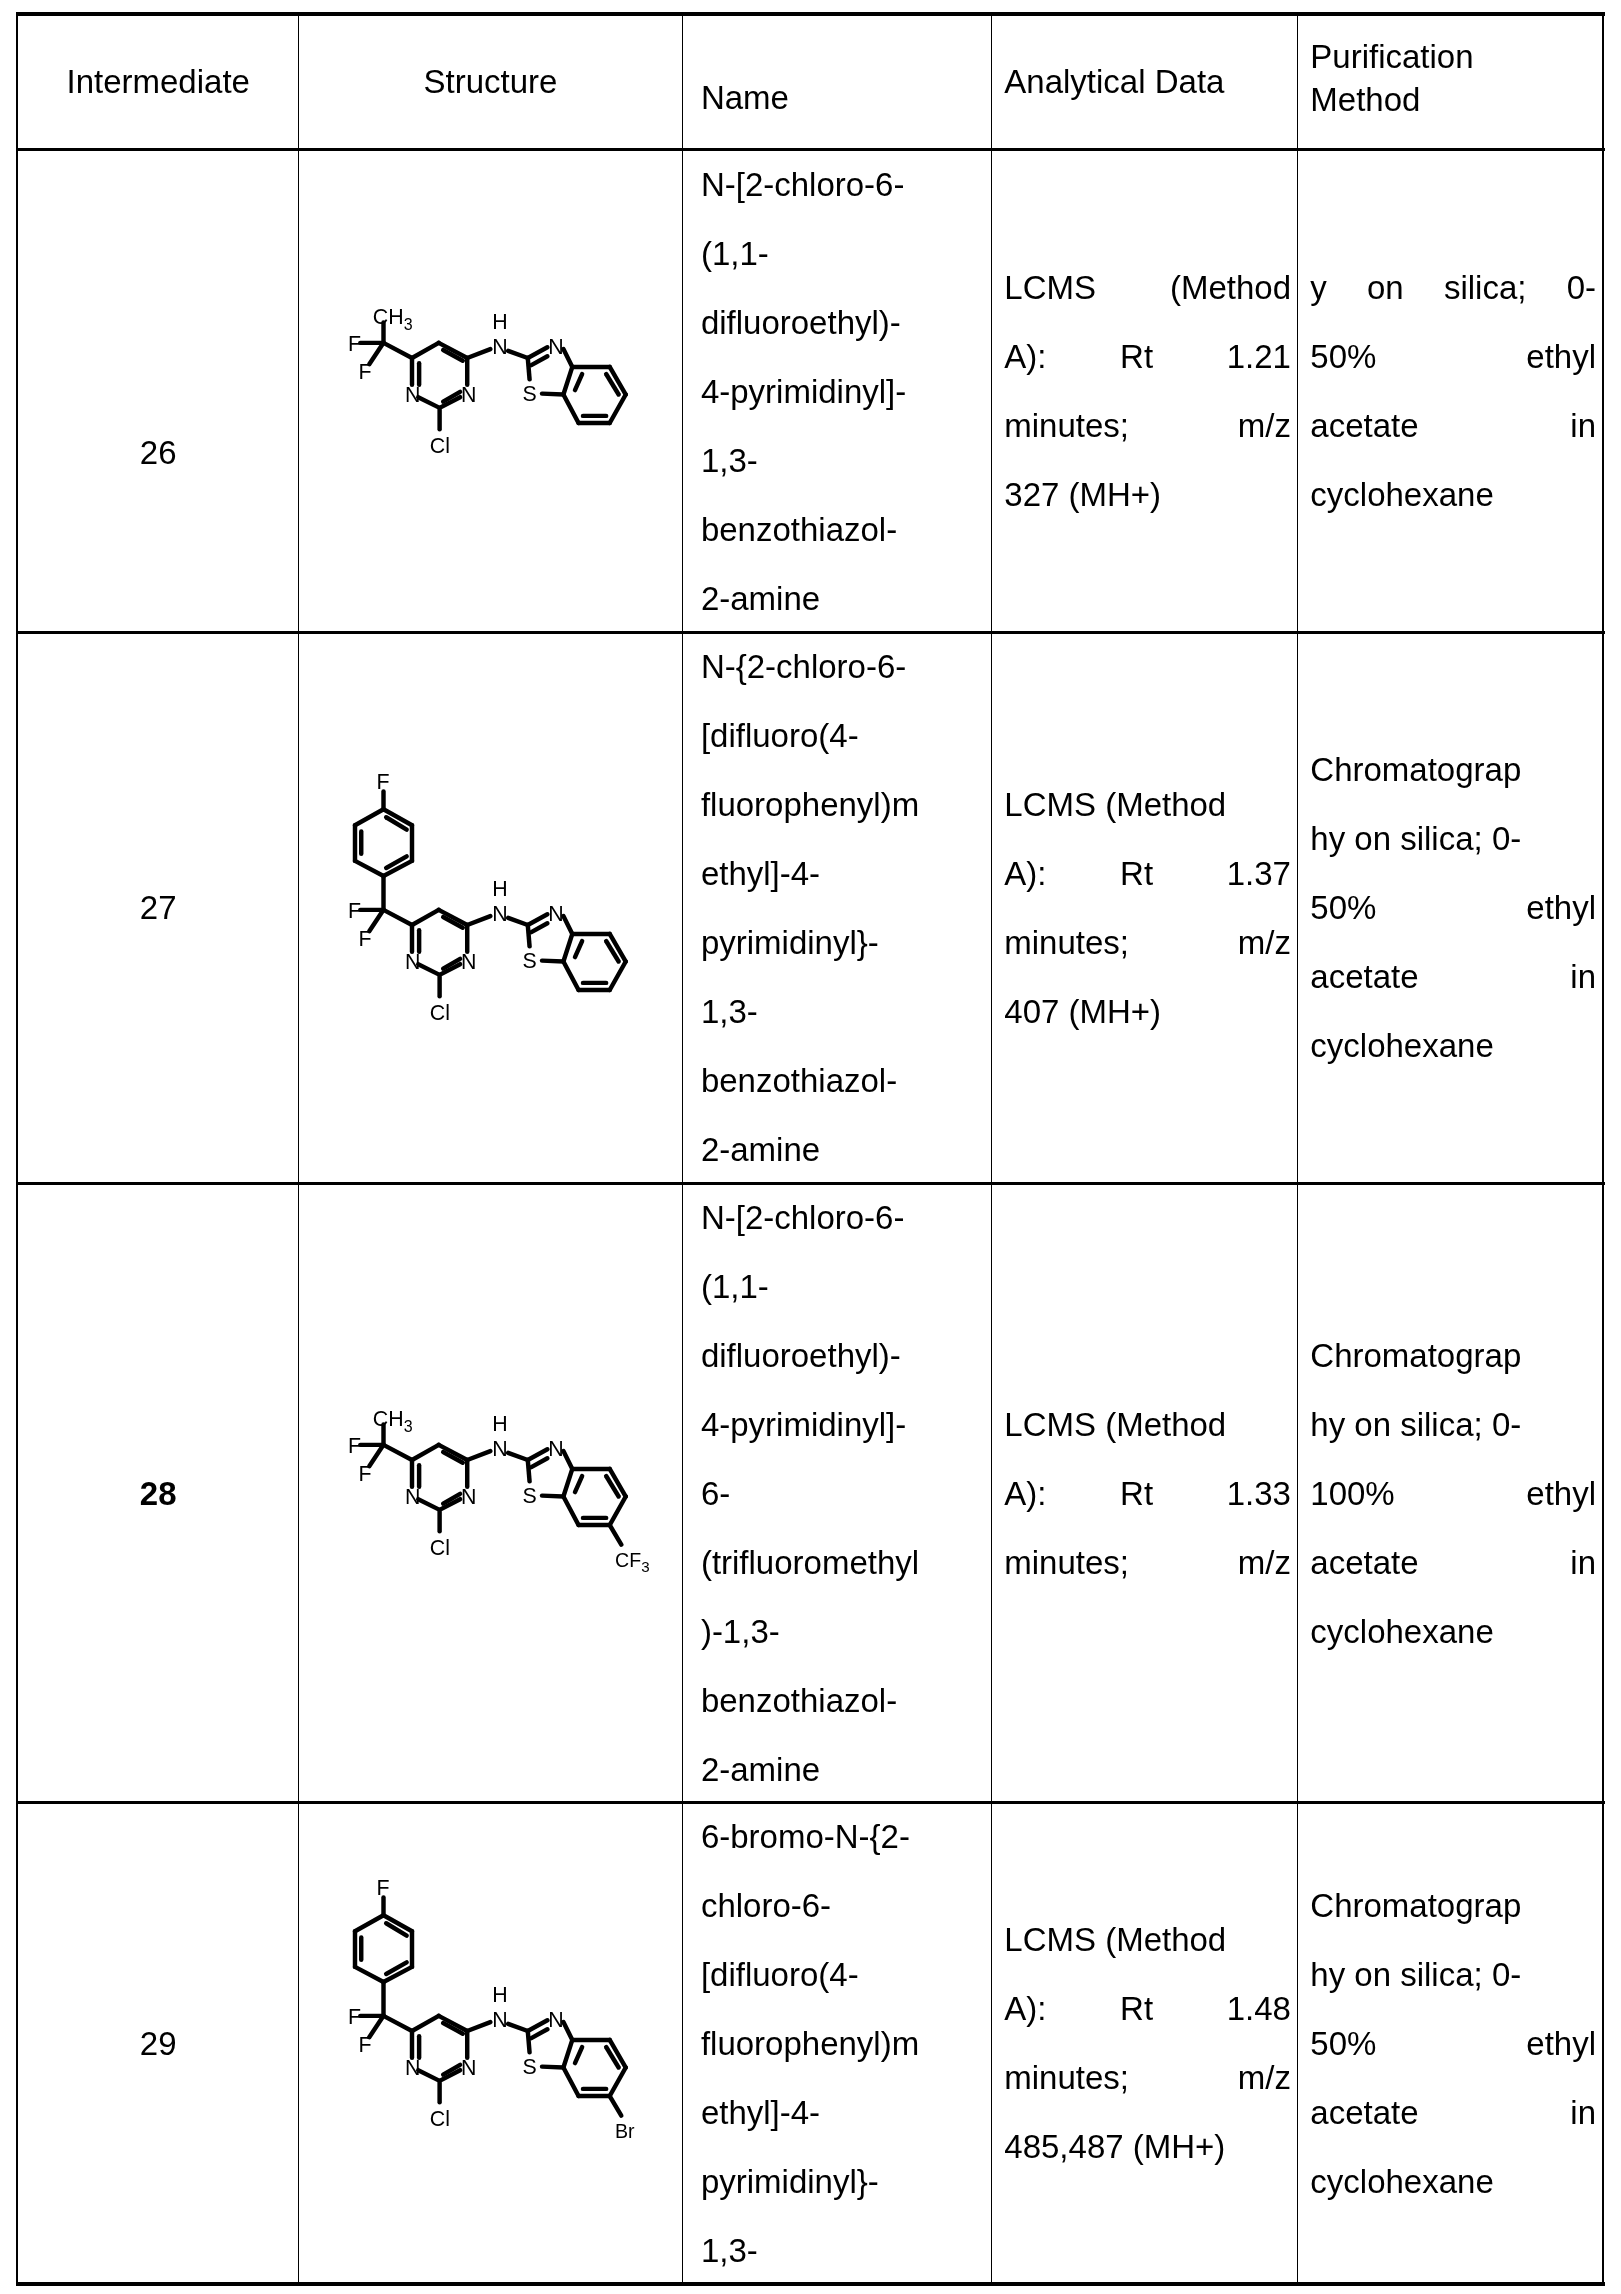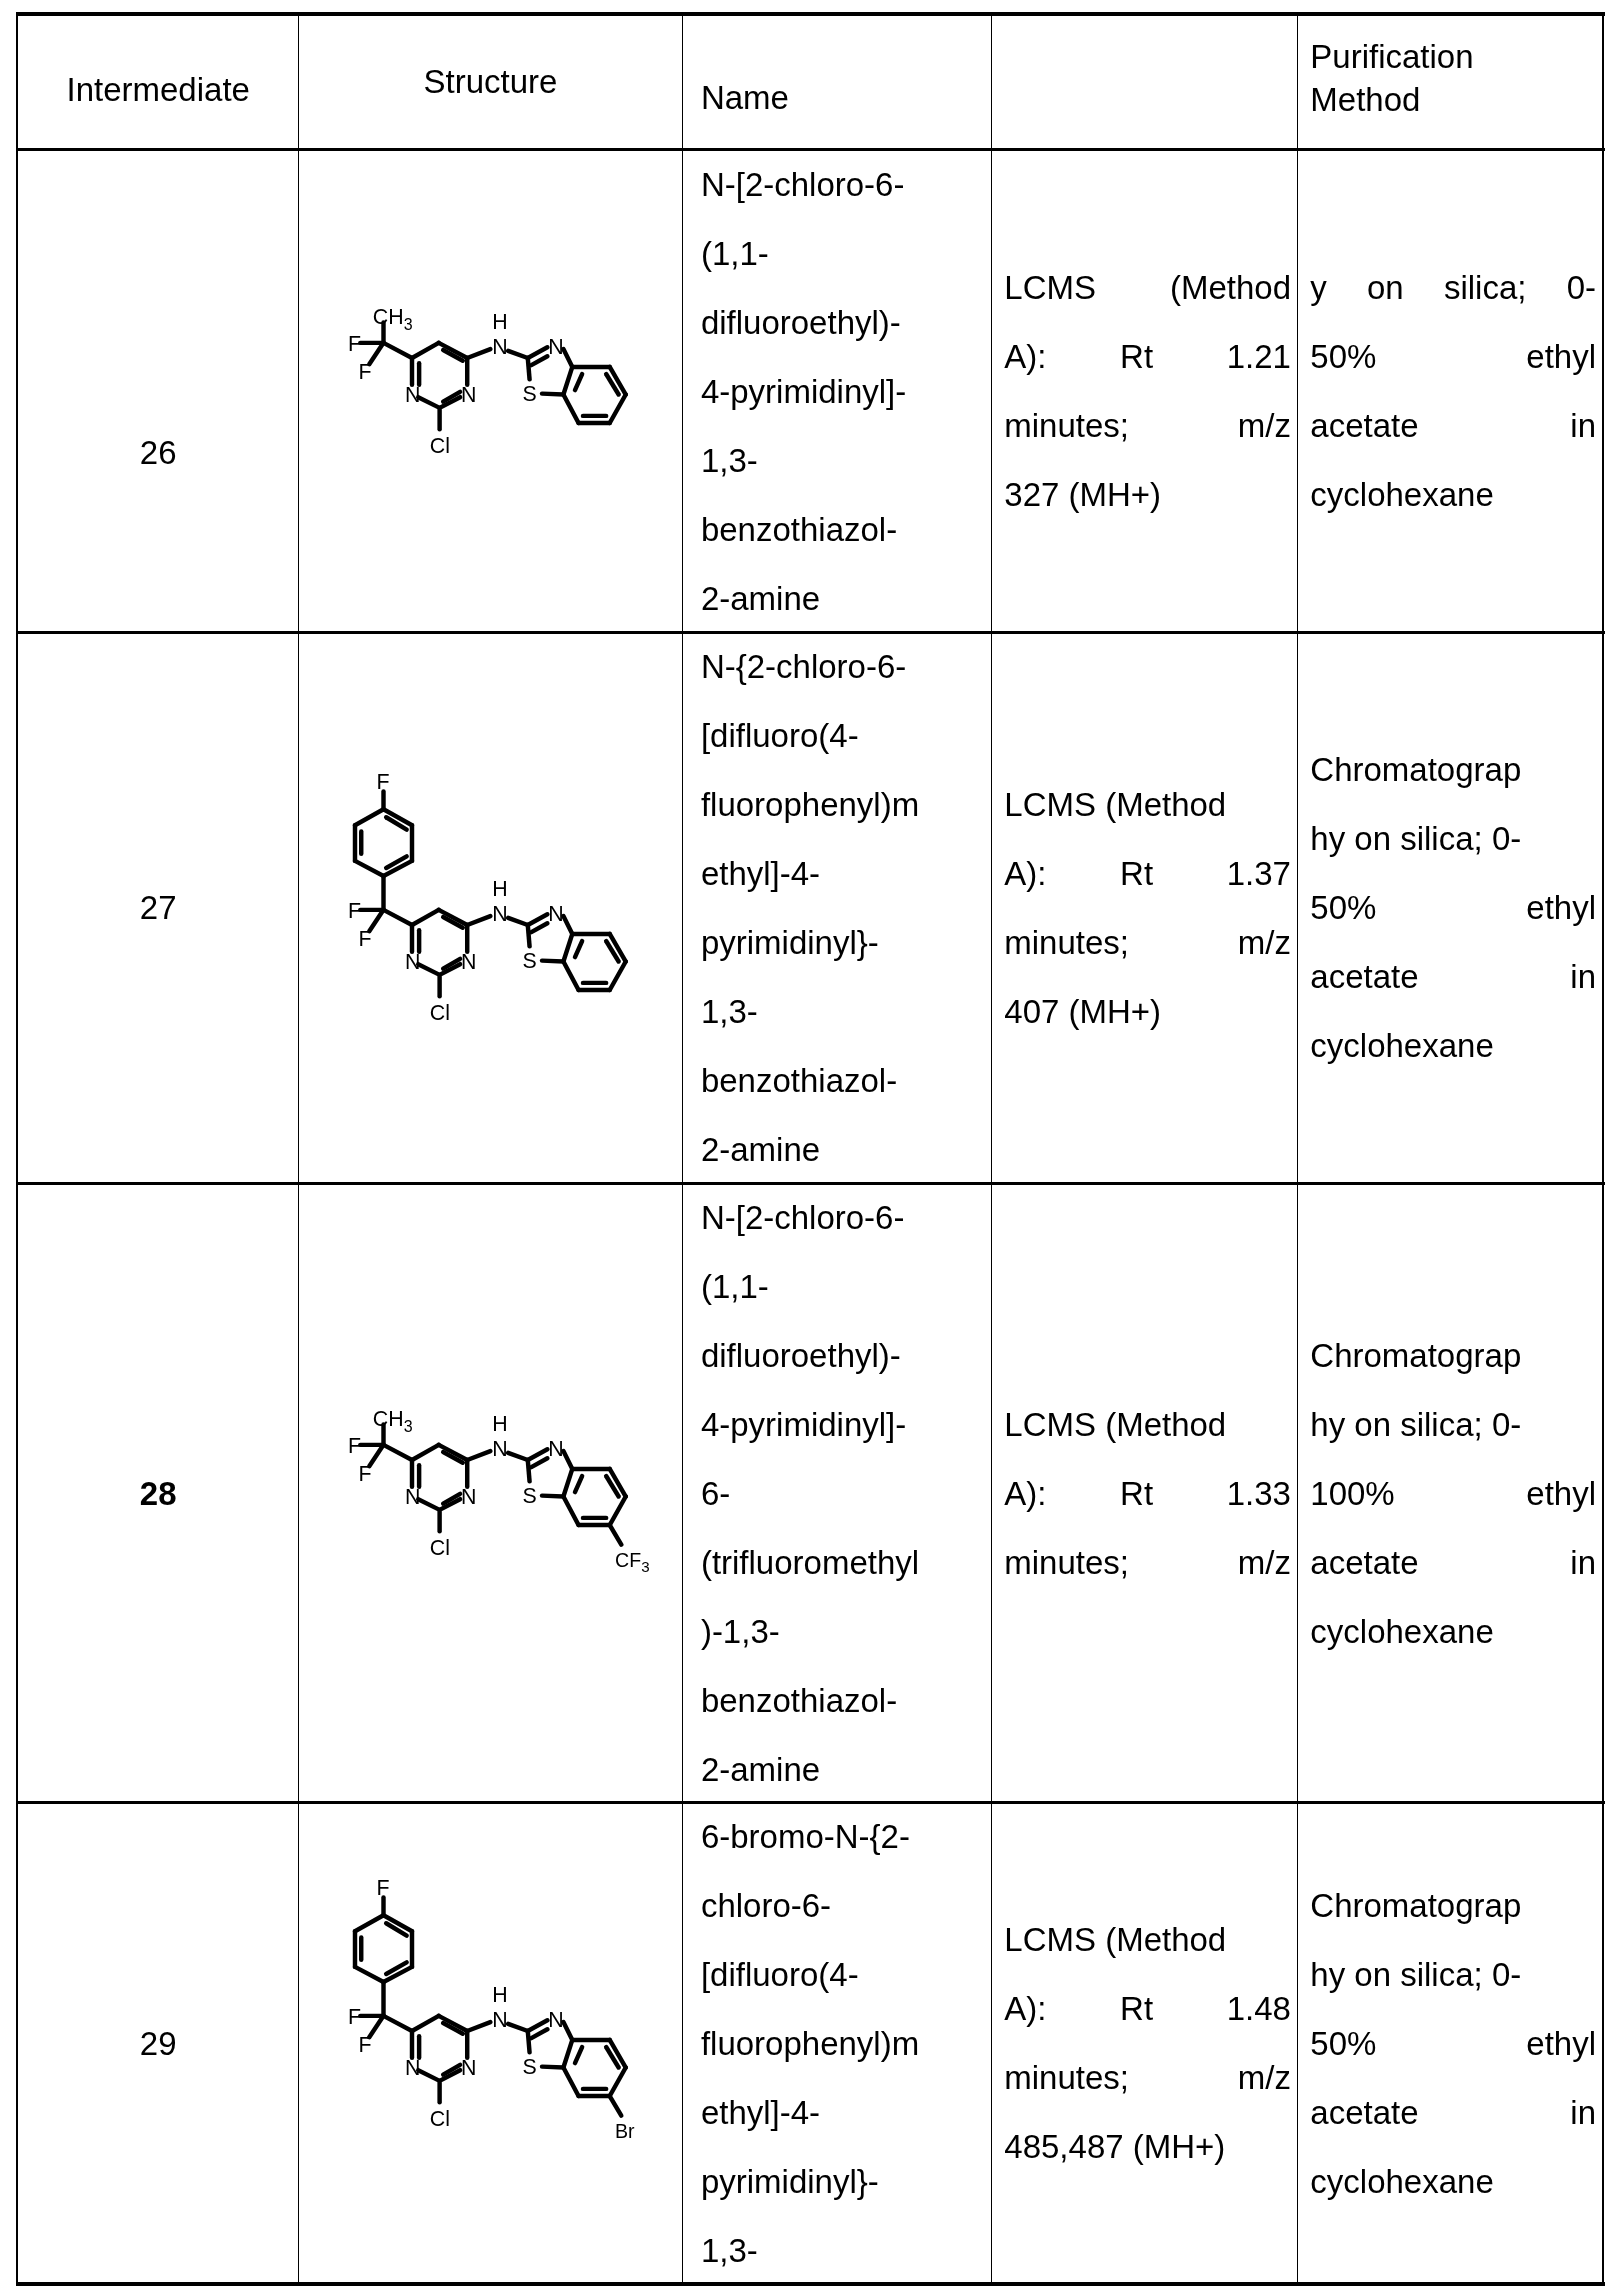--- a/index.html
+++ b/index.html
@@ -30,28 +30,31 @@
   <div class="hline" style="left:0;top:1789px;width:1589px;height:2.7px;"></div>
   <div class="hline" style="left:0;top:2270px;width:1589px;height:3.7px;"></div>
 
   <div class="vline" style="left:0;top:0;width:2.7px;height:2273px;"></div>
   <div class="vline" style="left:282px;top:0;width:1.8px;height:2273px;"></div>
   <div class="vline" style="left:666px;top:0;width:1.8px;height:2273px;"></div>
   <div class="vline" style="left:975px;top:0;width:0.9px;height:2273px;"></div>
   <div class="vline" style="left:1281px;top:0;width:0.9px;height:2273px;"></div>
   <div class="vline" style="left:1586px;top:0;width:2.7px;height:2273px;"></div>
 
-  <div class="cell center" style="left:2.7px;top:3.7px;width:280px;height:132px;margin-top:8px;">
+  <div class="cell center" style="left:2.7px;top:3.7px;width:280px;height:132px;">
     <span>Intermediate</span>
   </div>
   <div class="cell center" style="left:284px;top:3.7px;width:382px;height:132px;">
     <span>Structure</span>
   </div>
   <div class="cell left" style="left:668px;top:3.7px;width:307px;height:164px;">
     <span>Name</span>
+  </div>
+  <div class="cell left" style="left:976px;top:3.7px;width:305px;height:132px;padding-left:12.8px;">
+    <span>Analytical Data</span>
   </div>
   <div class="cell left" style="left:1282px;top:-3.7px;width:304px;height:140px;padding-left:12.8px;line-height:43px;">
     <span>Purification</span>
     <span>Method</span>
   </div>
 
   <div id="rows">
   <div class="cell center" style="left: 2.7px; width: 280px; top: 139px; height: 603px;">
         <span>26</span>
       </div>

